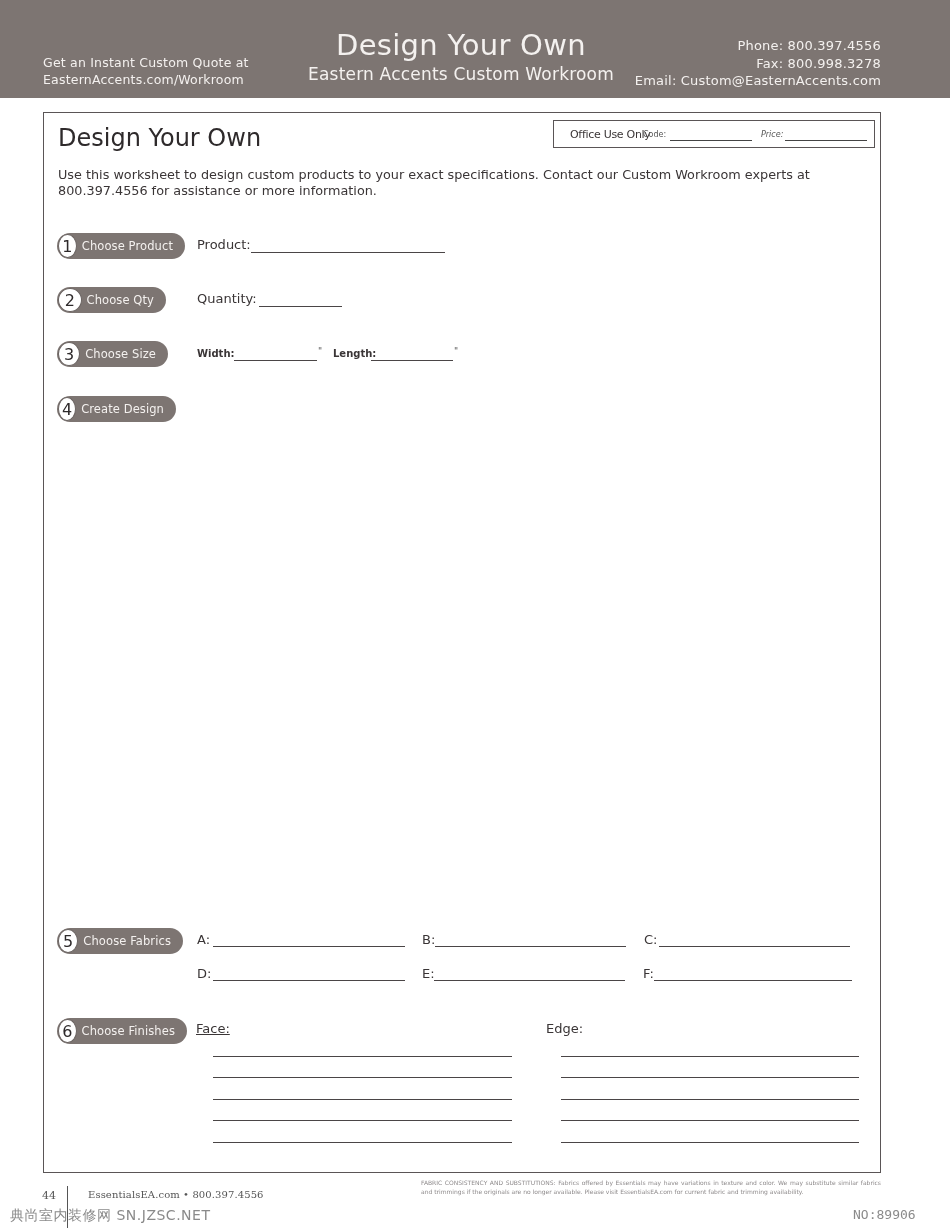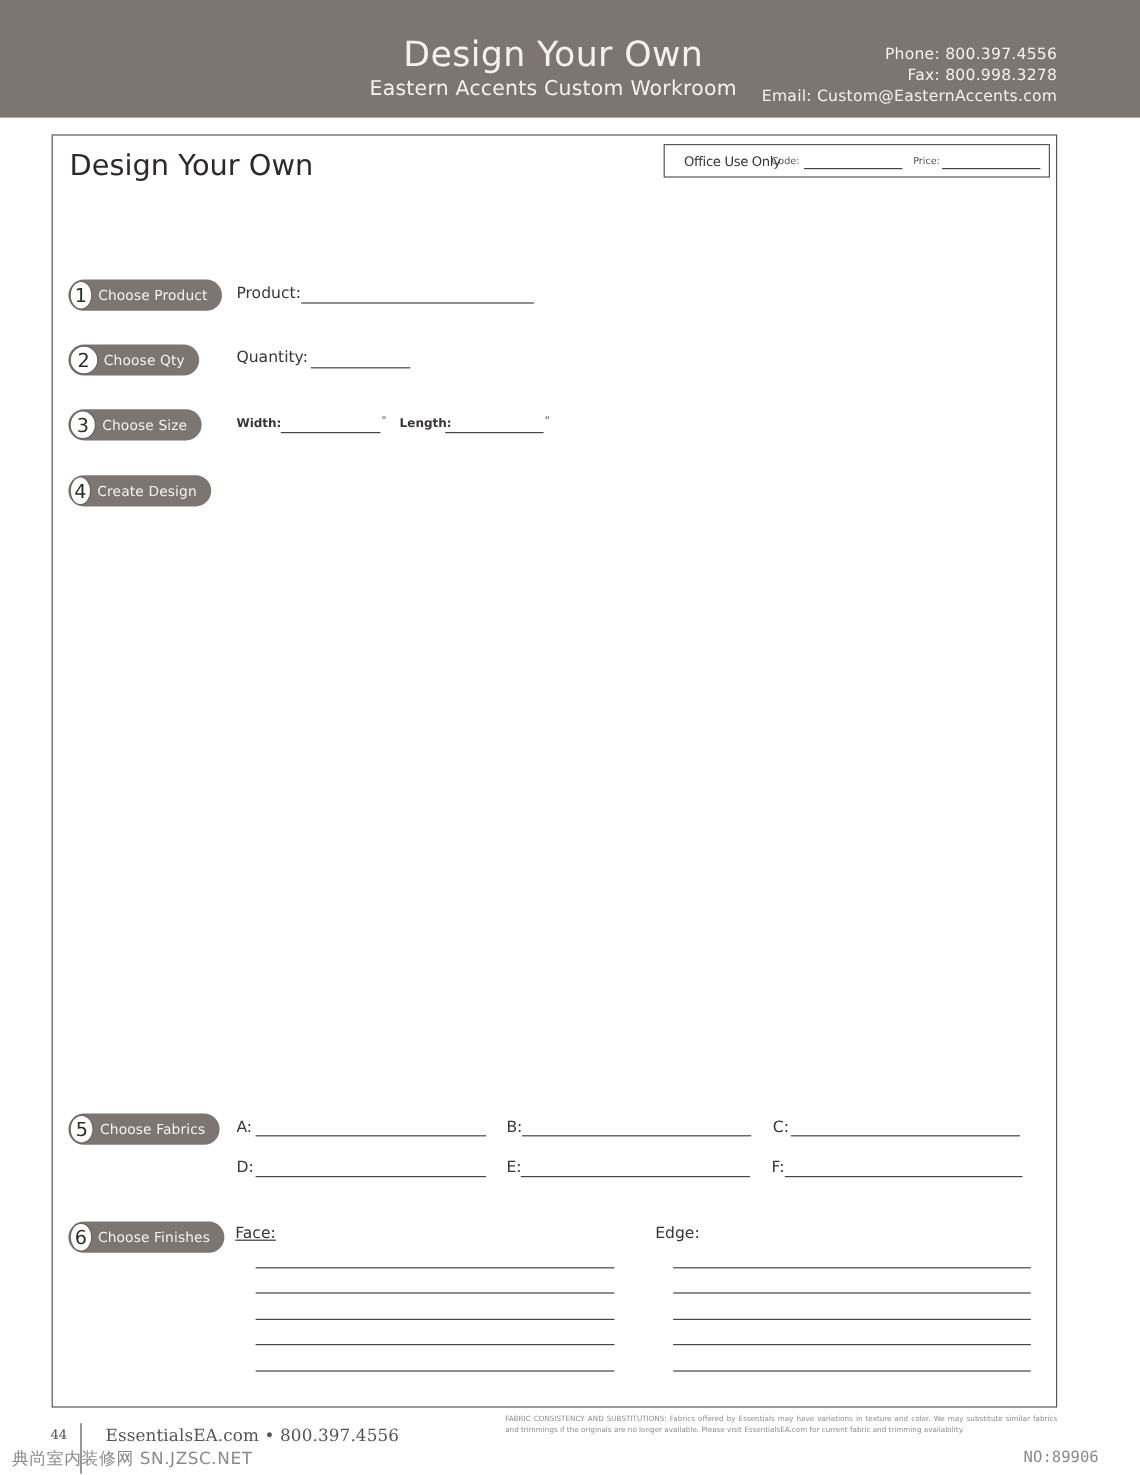--- a/index.html
+++ b/index.html
@@ -32,51 +32,56 @@
   .field-label { position: absolute; font-size: 13px; color: #3a3536; white-space: nowrap; }
   .small-label { position: absolute; font-size: 10px; color: #3a3536; white-space: nowrap; font-weight: bold; }
   .uline { position: absolute; height: 1.2px; background: #4a4546; }
   .inch { position: absolute; font-size: 9px; color: #555; }
   .design-inst { position: absolute; font-size: 12.3px; letter-spacing: -0.35px; color: #3a3536; white-space: nowrap; }
   .design-area { position: absolute; left: 10px; top: 318px; width: 816px; height: 485px; }
 
   
   .footer-num { position: absolute; left: 42px; top: 1189px; font-family: "DejaVu Serif", serif; font-size: 11px; color: #555; }
   .footer-bar { position: absolute; left: 67px; top: 1186px; width: 1px; height: 42px; background: #555; }
-  .footer-site { position: absolute; left: 88px; top: 1189px; font-family: "DejaVu Serif", serif; font-size: 14px; color: #555; letter-spacing: 0.1px; }
+  .footer-site { position: absolute; left: 88px; top: 1189px; font-family: "DejaVu Serif", serif; font-size: 10px; color: #555; letter-spacing: 0.1px; }
   .footer-note { position: absolute; left: 421px; top: 1178px; width: 460px; font-size: 6px; line-height: 9px; color: #8e8a8b; text-align: justify; }
   .watermark-left { position: absolute; left: 10px; top: 1207px; font-size: 14px; color: #8a8a8a; letter-spacing: 0.5px; }
   .watermark-right { position: absolute; left: 853px; top: 1207px; font-family: "DejaVu Sans Mono", monospace; font-size: 13px; color: #8a8a8a; }
 </style>
 </head>
 <body>
 
 <div class="header">
+  <div class="h-left">
+    <div>Get an Instant Custom Quote at</div>
+    <div>EasternAccents.com/Workroom</div>
+  </div>
   <div class="h-center">
     <div class="h-title">Design Your Own</div>
     <div class="h-sub">Eastern Accents Custom Workroom</div>
   </div>
   <div class="h-right">
     <div>Phone: 800.397.4556</div>
     <div>Fax: 800.998.3278</div>
     <div>Email: Custom@EasternAccents.com</div>
   </div>
 </div>
 
 <div class="frame">
   <div class="page-title">Design Your Own</div>
 
   <div class="office">
     <span class="lbl">Office Use Only</span>
     <span class="sm" style="left:89px;">Code:</span>
     <span class="line" style="left:116px; width:82px;"></span>
-    <span class="sm" style="left:207px;">Price:</span>
+    <span class="sm" style="left:207px;font-style:italic;">Price:</span>
     <span class="line" style="left:231px; width:82px;"></span>
   </div>
 
+  <div class="intro">Use this worksheet to design custom products to your exact specifications. Contact our Custom Workroom experts at 800.397.4556 for assistance or more information.</div>
 
   <div class="step" style="top:120px; width:128px;">
     <span class="num">1</span>
     <span class="lbl">Choose Product</span>
   </div>
   <span class="field-label" style="left:153px; top:124px;">Product:</span>
   <span class="uline" style="left:207px; top:139px; width:194px;"></span>
 
   <div class="step" style="top:174px; width:109px;">
     <span class="num">2</span>

